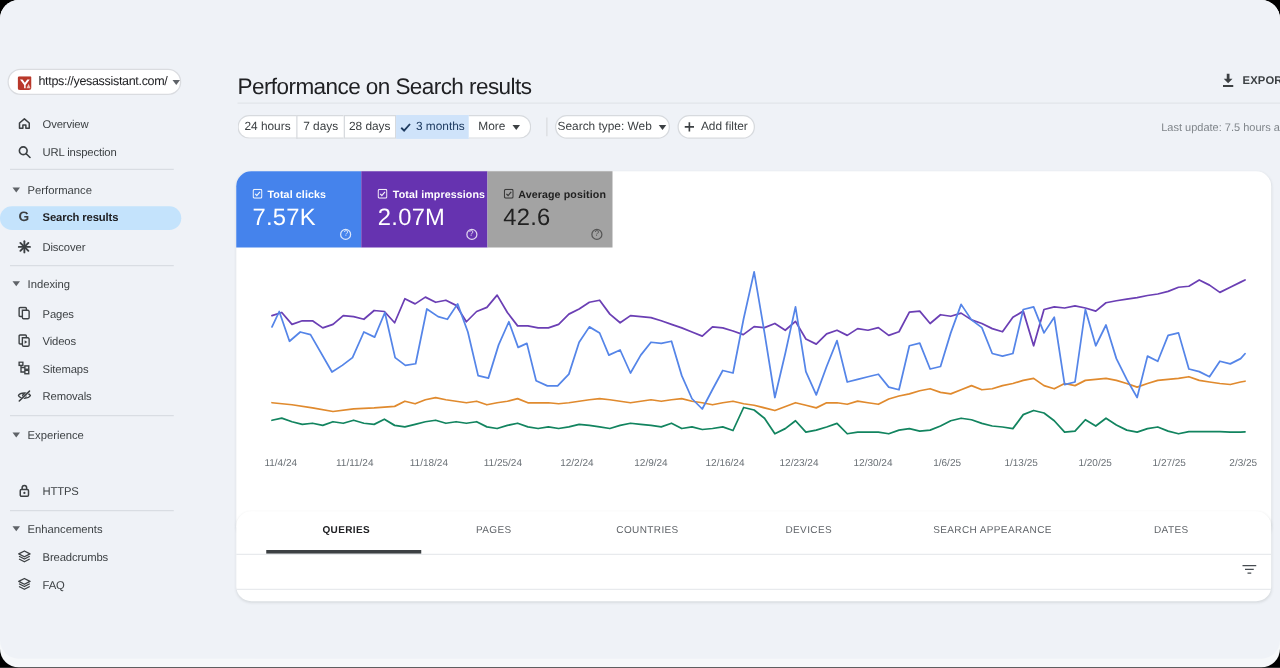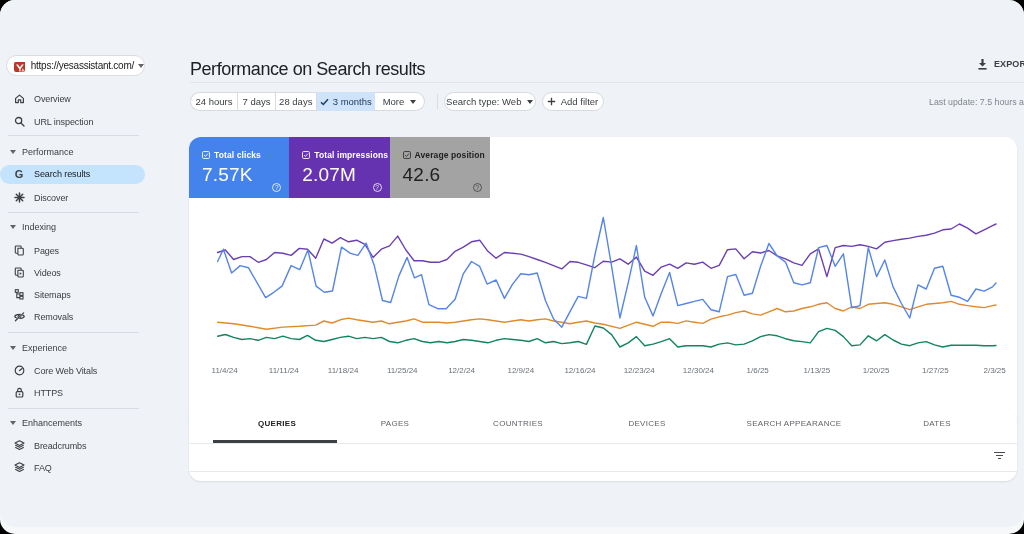--- a/index.html
+++ b/index.html
@@ -9,21 +9,21 @@
 
 .urlpill{position:absolute;left:6px;top:55px;width:139px;height:21px;border:1px solid #dadce0;border-radius:10.5px;background:#fff;display:flex;align-items:center}
 .urlpill .fav{width:12px;height:12px;margin-left:7px;border-radius:2px;overflow:hidden}
 .urlpill .utext{font-size:10px;color:#202124;margin-left:6px;letter-spacing:-0.25px;white-space:nowrap}
 .caret{width:0;height:0;border-left:3.5px solid transparent;border-right:3.5px solid transparent;border-top:4px solid #5f6368}
 .urlpill .caret{margin-left:4px}
 .navitem{position:absolute;left:0;width:145px;height:21px;display:flex;align-items:center;color:#3c4043;font-size:9px;letter-spacing:-0.1px}
 .navitem .nicon{width:12px;height:12px;margin-left:13px;display:flex;align-items:center;justify-content:center;flex:none}
 .navitem .ntext{margin-left:9px;white-space:nowrap}
 .navitem.active{background:#c4e3fc;border-radius:9.5px;height:19px}
-.navitem.active .ntext{color:#202124;font-weight:normal}
+.navitem.active .ntext{color:#202124;font-weight:bold}
 .sechead{position:absolute;left:0;width:145px;height:16px;display:flex;align-items:center;color:#3c4043;font-size:9px}
 .sechead .tri{width:0;height:0;border-left:3.5px solid transparent;border-right:3.5px solid transparent;border-top:4.5px solid #5f6368;margin-left:10px}
 .sechead .stext{margin-left:6px}
 .sdiv{position:absolute;left:8px;width:131px;height:1px;background:#d9dde3}
 
 .h1{position:absolute;left:190px;top:58.5px;font-size:18px;letter-spacing:-0.45px;color:#202124}
 .export{position:absolute;left:977px;top:58px;display:flex;align-items:center;color:#3c4043}
 .export .etext{font-size:9px;font-weight:bold;letter-spacing:0.1px;margin-left:6px}
 .hdiv{position:absolute;left:190px;top:82px;width:834px;height:1px;background:#e2e5ea}
 
@@ -127,29 +127,20 @@
       <div class="navitem" style="top:306px">
         <span class="nicon">
           <svg width="11" height="11" viewBox="0 0 11 11">
             <path d="M0.7 5.4 C2.1 2.6 8.9 2.6 10.3 5.4 C8.9 8.2 2.1 8.2 0.7 5.4 Z" fill="none" stroke="#3c4043" stroke-width="1.2"></path>
             <circle cx="5.5" cy="5.4" r="1.9" fill="#3c4043"></circle>
             <line x1="2.2" y1="9.4" x2="9.2" y2="2.2" stroke="#eff2f7" stroke-width="1.8"></line>
             <line x1="1.4" y1="9.8" x2="9.6" y2="1.9" stroke="#3c4043" stroke-width="1.2" stroke-linecap="round"></line>
           </svg>
         </span>
         <span class="ntext">Removals</span>
-      </div>
-      <div class="navitem" style="top:360px">
-        <span class="nicon">
-          <svg width="11" height="11" viewBox="0 0 11 11">
-            <circle cx="5.5" cy="5.5" r="4.3" fill="none" stroke="#3c4043" stroke-width="1.2"></circle>
-            <line x1="5.5" y1="5.5" x2="8.2" y2="3.4" stroke="#3c4043" stroke-width="1.3" stroke-linecap="round"></line>
-          </svg>
-        </span>
-        <span class="ntext">Core Web Vitals</span>
       </div>
       <div class="navitem" style="top:382px">
         <span class="nicon">
           <svg width="11" height="11" viewBox="0 0 11 11">
             <rect x="2.2" y="4.6" width="6.6" height="5.4" rx="1" fill="none" stroke="#3c4043" stroke-width="1.2"></rect>
             <path d="M3.7 4.6 V3.2 a1.8 1.8 0 0 1 3.6 0 V4.6" fill="none" stroke="#3c4043" stroke-width="1.2"></path>
             <circle cx="5.5" cy="7.3" r="0.9" fill="#3c4043"></circle>
           </svg>
         </span>
         <span class="ntext">HTTPS</span>

